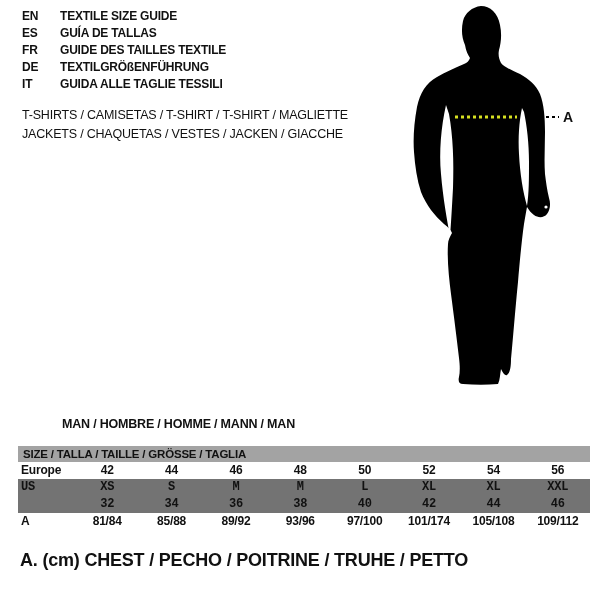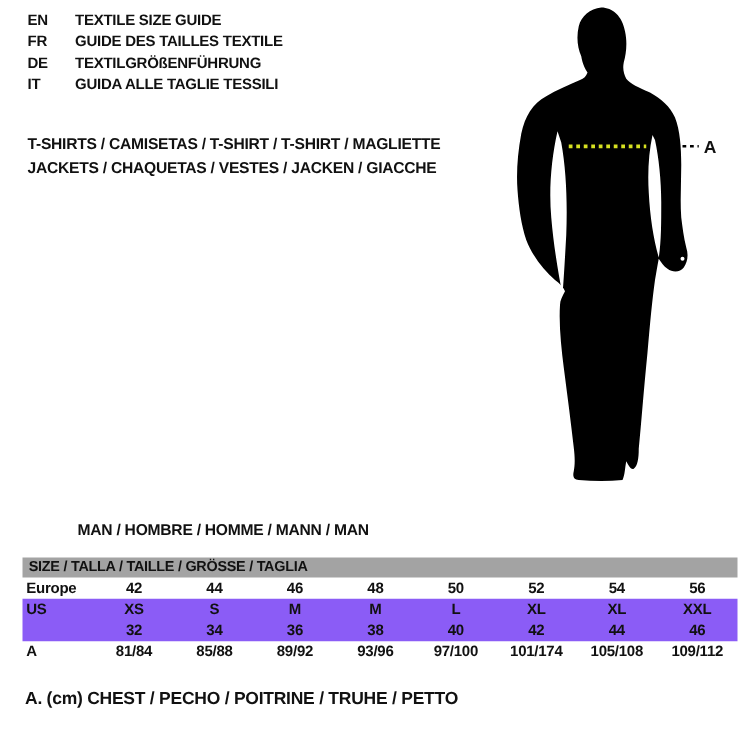--- a/index.html
+++ b/index.html
@@ -14,52 +14,56 @@
   }
   .abs { position: absolute; }
 
   
   .lang-block { left: 22px; top: 8px; }
   .lang-row { display: flex; line-height: 17px; font-size: 12px; font-weight: 700; letter-spacing: -0.2px; }
   .lang-code { width: 38px; flex: 0 0 38px; }
 
   
   .cat-block { left: 22px; top: 106px; }
-  .cat-line { font-size: 12.5px; font-weight: 700; line-height: 19px; letter-spacing: -0.2px; white-space: nowrap; }
+  .cat-line { font-size: 12.5px; font-weight: 400; line-height: 19px; letter-spacing: -0.2px; white-space: nowrap; }
 
   
   .figure-wrap { left: 405px; top: 2px; width: 170px; height: 400px; }
   .figure-wrap svg { display: block; }
 
   
   .section-title { left: 18px; top: 417px; font-size: 12.5px; font-weight: 700; letter-spacing: -0.2px; padding-left: 44px; }
 
   
   .size-table { left: 18px; top: 446px; width: 572px; }
   .tbl-header {
     background: #a3a3a3;
     height: 16px; line-height: 16px;
     font-size: 11.5px; font-weight: 700;
     padding-left: 5px; letter-spacing: -0.2px;
   }
   .tbl-row { display: flex; height: 17px; line-height: 17px; font-size: 12px; font-weight: 700; letter-spacing: -0.2px; justify-content: space-between; }
-  .tbl-row.shaded { background: #8b5cf6; }
+  .tbl-row.shaded { background: #737373; font-family: Liberation Mono, monospace; }
   .tbl-label { flex: 0 0 54px; padding-left: 3px; text-align: left; }
   .tbl-cell { flex: 1 1 0; text-align: center; }
 
   
-  .footnote { left: 20px; top: 550px; font-size: 14px; font-weight: 700; letter-spacing: -0.2px; }
+  .footnote { left: 20px; top: 550px; font-size: 18px; font-weight: 700; letter-spacing: -0.2px; }
 </style>
 </head>
 <body>
 
 <div class="abs lang-block">
   <div class="lang-row">
     <span class="lang-code">EN</span>
     <span class="lang-label">TEXTILE SIZE GUIDE</span>
+  </div>
+  <div class="lang-row">
+    <span class="lang-code">ES</span>
+    <span class="lang-label">GUÍA DE TALLAS</span>
   </div>
   <div class="lang-row">
     <span class="lang-code">FR</span>
     <span class="lang-label">GUIDE DES TAILLES TEXTILE</span>
   </div>
   <div class="lang-row">
     <span class="lang-code">DE</span>
     <span class="lang-label">TEXTILGRÖßENFÜHRUNG</span>
   </div>
   <div class="lang-row">

